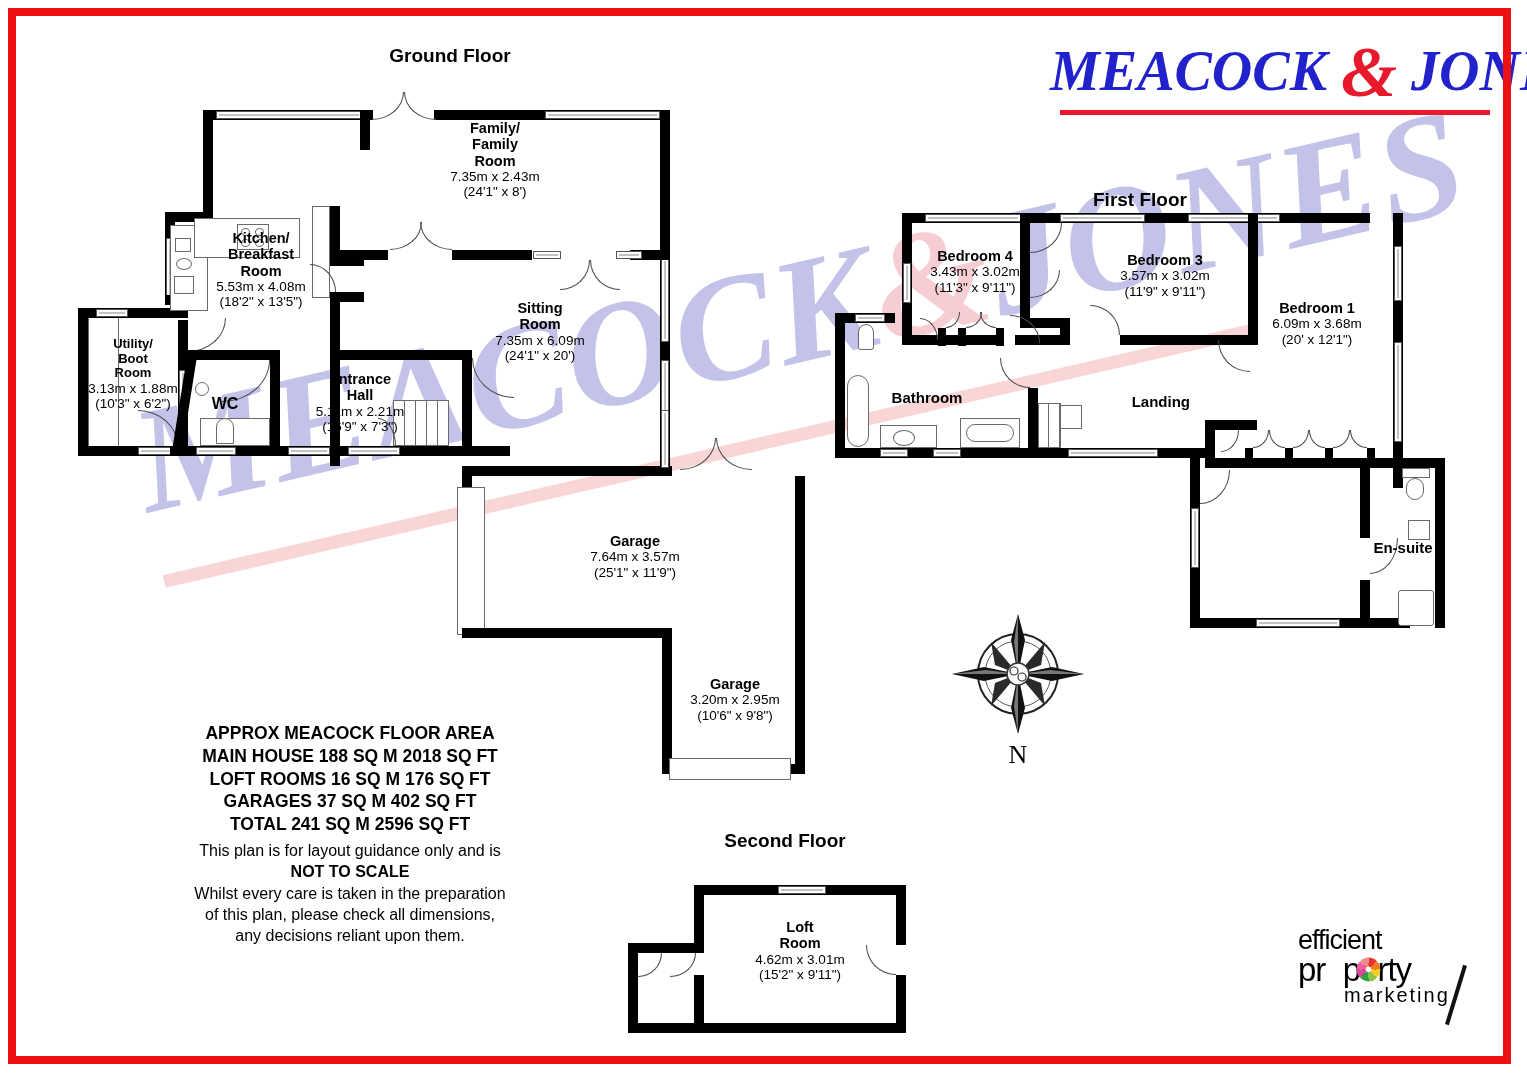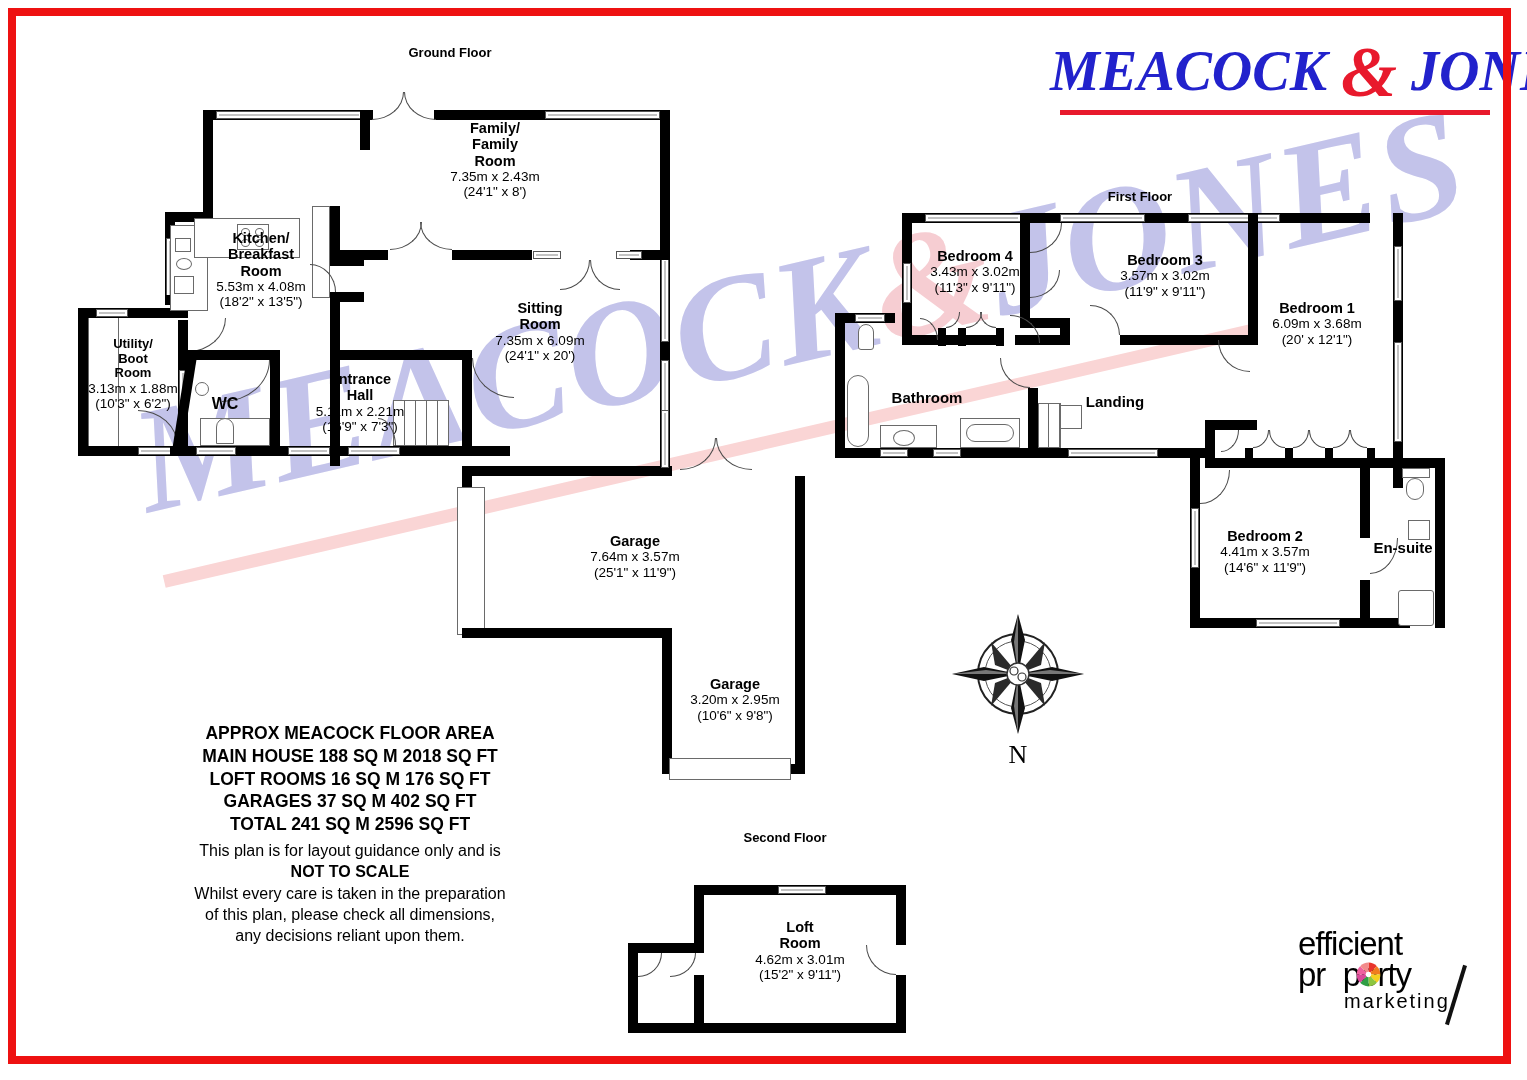--- a/index.html
+++ b/index.html
@@ -38,32 +38,32 @@
   .d-tl{border-radius:100% 0 0 0;border-width:1px 0 0 1px;}
   .d-tr{border-radius:0 100% 0 0;border-width:1px 1px 0 0;}
   .d-bl{border-radius:0 0 0 100%;border-width:0 0 1px 1px;}
   .d-br{border-radius:0 0 100% 0;border-width:0 1px 1px 0;}
 
   
   .lbl{position:absolute;text-align:center;z-index:8;line-height:1.13;white-space:nowrap;}
   .lbl .nm{font-weight:700;font-size:14.5px;}
   .lbl .dm{font-weight:400;font-size:13.5px;}
   .lbl.small .nm{font-size:13px;}
-  .floor-title{position:absolute;font-weight:700;font-size:13px;text-align:center;z-index:8;}
+  .floor-title{position:absolute;font-weight:700;font-size:19px;text-align:center;z-index:8;}
 
   
   #brand{position:absolute;left:1050px;top:36px;width:450px;height:96px;z-index:20;}
   #brand .bt{font-family:"Liberation Serif",serif;font-style:italic;font-weight:700;
              font-size:56px;color:#2222cc;letter-spacing:0px;white-space:nowrap;line-height:1;}
   #brand .amp{color:#e8192c;font-size:72px;vertical-align:-6px;}
   #brand .brule{position:absolute;left:10px;top:74px;width:430px;height:5px;background:#e8192c;}
 
   
   #epm{position:absolute;left:1298px;top:928px;width:200px;height:105px;z-index:20;}
-  #epm .l1{font-size:33px;letter-spacing:-1px;line-height:0.95;white-space:nowrap;}
+  #epm .l1{font-size:27px;letter-spacing:-1px;line-height:0.95;white-space:nowrap;}
   #epm .l2{font-size:33px;letter-spacing:-1px;line-height:0.95;white-space:nowrap;position:relative;}
   #epm .l3{font-size:20px;letter-spacing:2px;line-height:1;margin-left:46px;white-space:nowrap;}
   #epm .pin{position:absolute;left:57px;top:2px;width:27px;height:27px;}
   #epm .slash{position:absolute;left:156px;top:36px;width:4px;height:62px;background:#111;
               transform:rotate(17deg);}
 
   
   #areablock{position:absolute;left:110px;top:722px;width:480px;z-index:9;text-align:center;}
   #areablock .a{font-weight:700;font-size:17.5px;line-height:1.30;}
   #disclaimer{position:absolute;left:110px;top:840px;width:480px;z-index:9;text-align:center;
@@ -361,29 +361,24 @@
   <div class="lbl" style="left:1070px;top:252px;width:190px;">
     <div class="nm">Bedroom 3</div>
     <div class="dm">3.57m x 3.02m</div>
     <div class="dm">(11'9" x 9'11")</div>
   </div>
   <div class="lbl" style="left:1222px;top:300px;width:190px;">
     <div class="nm">Bedroom 1</div>
     <div class="dm">6.09m x 3.68m</div>
     <div class="dm">(20' x 12'1")</div>
   </div>
-  <div class="lbl" style="left:1170px;top:528px;width:190px;">
-    <div class="nm">Bedroom 2</div>
-    <div class="dm">4.41m x 3.57m</div>
-    <div class="dm">(14'6" x 11'9")</div>
-  </div>
   <div class="lbl" style="left:842px;top:390px;width:170px;">
     <div class="nm" style="font-size:15px;">Bathroom</div>
   </div>
-  <div class="lbl" style="left:1040px;top:394px;width:150px;">
+  <div class="lbl" style="left:1040px;top:394px;width:150px;text-align:right;">
     <div class="nm" style="font-size:15px;">Landing</div>
   </div>
   <div class="lbl" style="left:1348px;top:540px;width:110px;">
     <div class="nm" style="font-size:15px;">En-suite</div>
   </div>
 
   <div class="floor-title" style="left:660px;top:830px;width:250px;">Second Floor</div>
 
   <div class="plan" id="second-plan" style="left:0;top:0;width:1000px;height:1060px;">
     <div class="w" style="left:694px;top:885px;width:212px;height:10px;"></div>

